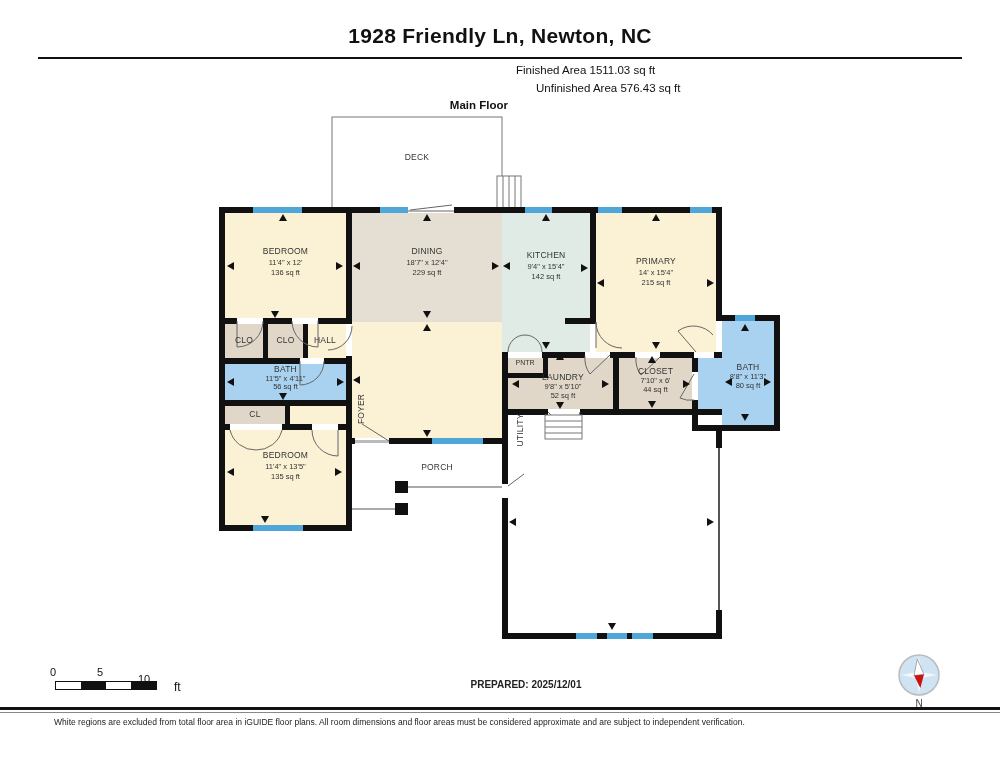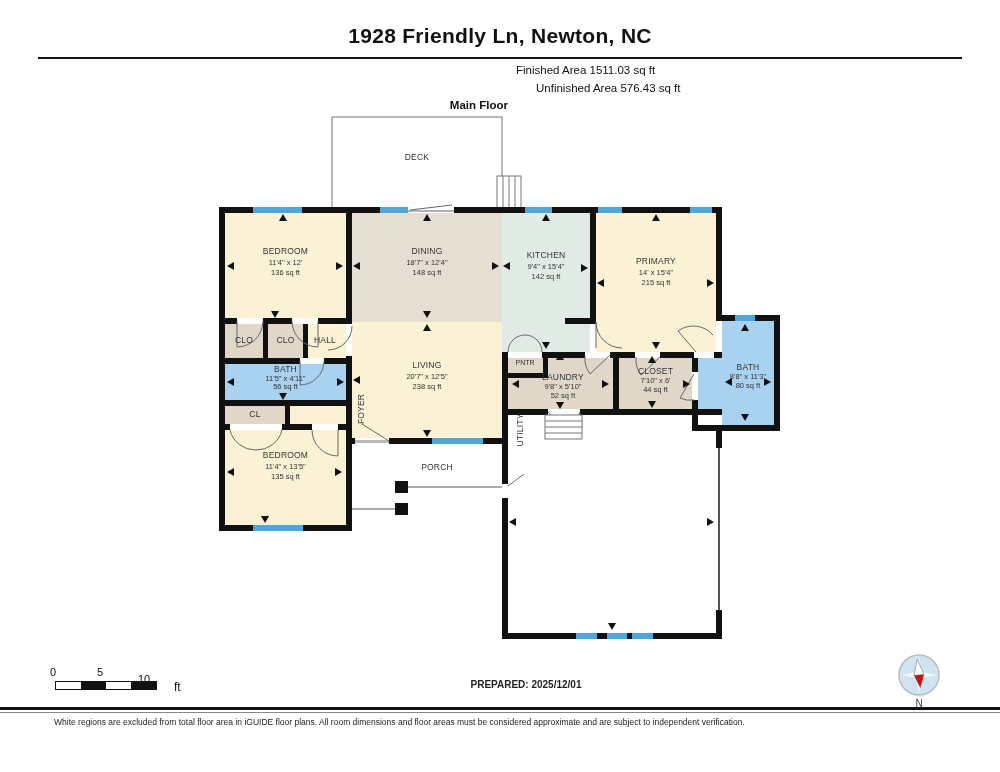--- a/index.html
+++ b/index.html
@@ -234,46 +234,41 @@
 
   <div class="rlabel" style="left:225px;top:246px;width:121px">
     <div class="nm">BEDROOM</div>
     <div>11'4" x 12'</div>
     <div>136 sq ft</div>
     </div>
 
   <div class="rlabel" style="left:352px;top:246px;width:150px">
     <div class="nm">DINING</div>
     <div>18'7" x 12'4"</div>
-    <div>148 sq ft</div>
+    <div>229 sq ft</div>
     </div>
 
   <div class="rlabel" style="left:502px;top:250px;width:88px">
     <div class="nm">KITCHEN</div>
     <div>9'4" x 15'4"</div>
     <div>142 sq ft</div>
     </div>
 
   <div class="rlabel" style="left:596px;top:256px;width:120px">
     <div class="nm">PRIMARY</div>
     <div>14' x 15'4"</div>
     <div>215 sq ft</div>
     </div>
 
   <div class="rlabel" style="left:225px;top:365px;width:121px;line-height:1.15">
     <div class="nm">BATH</div>
     <div>11'5" x 4'11"</div>
     <div>56 sq ft</div>
     </div>
 
-  <div class="rlabel" style="left:352px;top:360px;width:150px">
-    <div class="nm">LIVING</div>
-    <div>20'7" x 12'5"</div>
-    <div>238 sq ft</div>
-    </div>
 
   <div class="rlabel" style="left:513px;top:372px;width:100px;line-height:1.2">
     <div class="nm">LAUNDRY</div>
     <div>9'8" x 5'10"</div>
     <div>52 sq ft</div>
     </div>
 
   <div class="rlabel" style="left:619px;top:366px;width:73px;line-height:1.2">
     <div class="nm">CLOSET</div>
     <div>7'10" x 6'</div>

